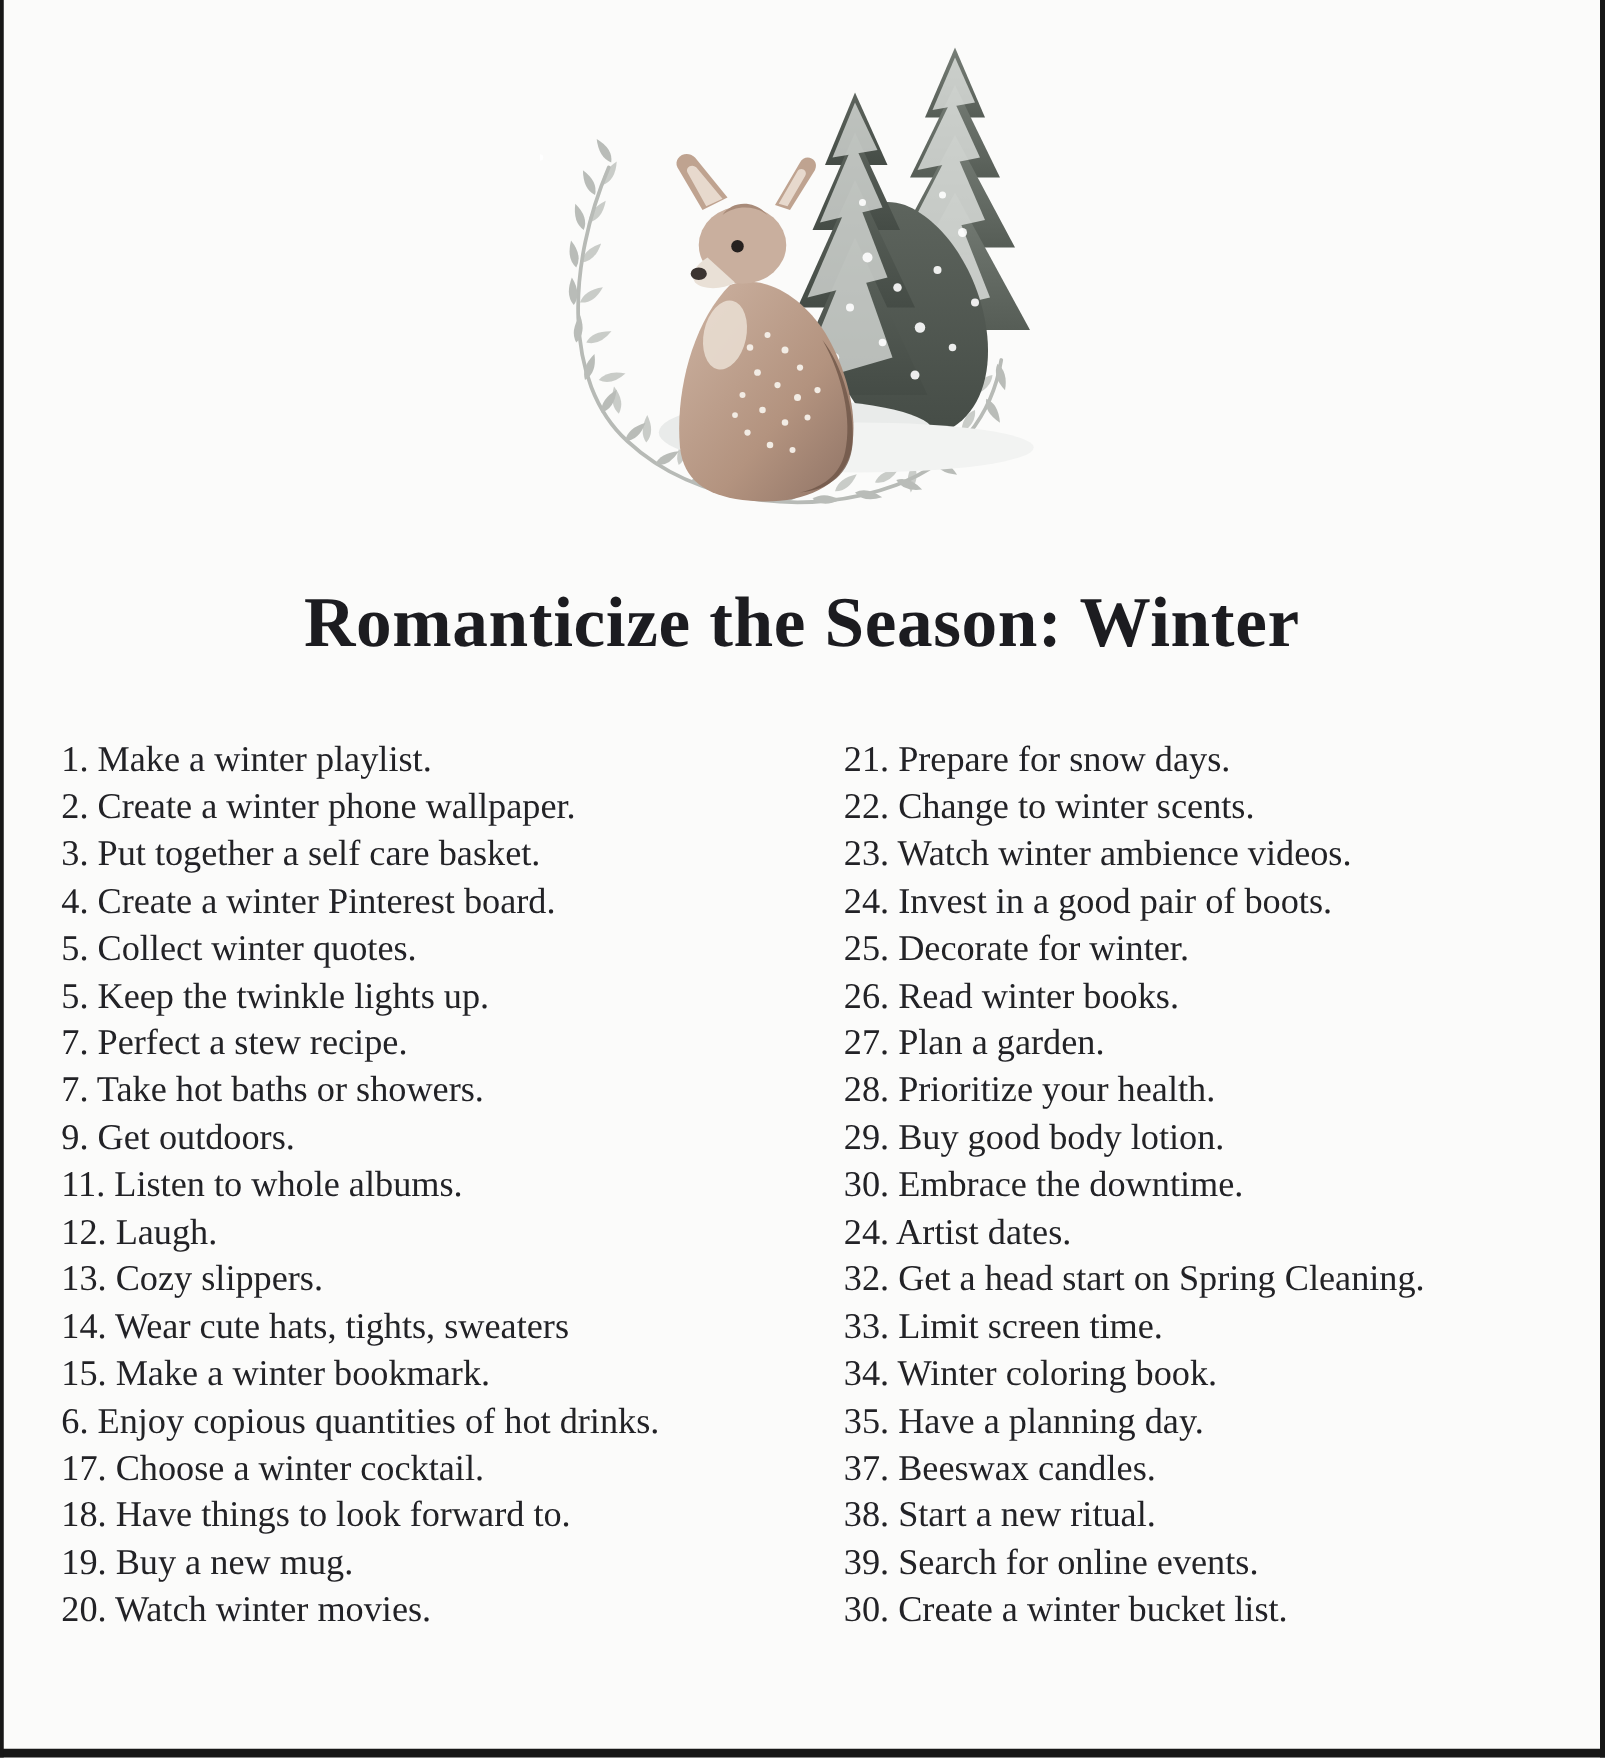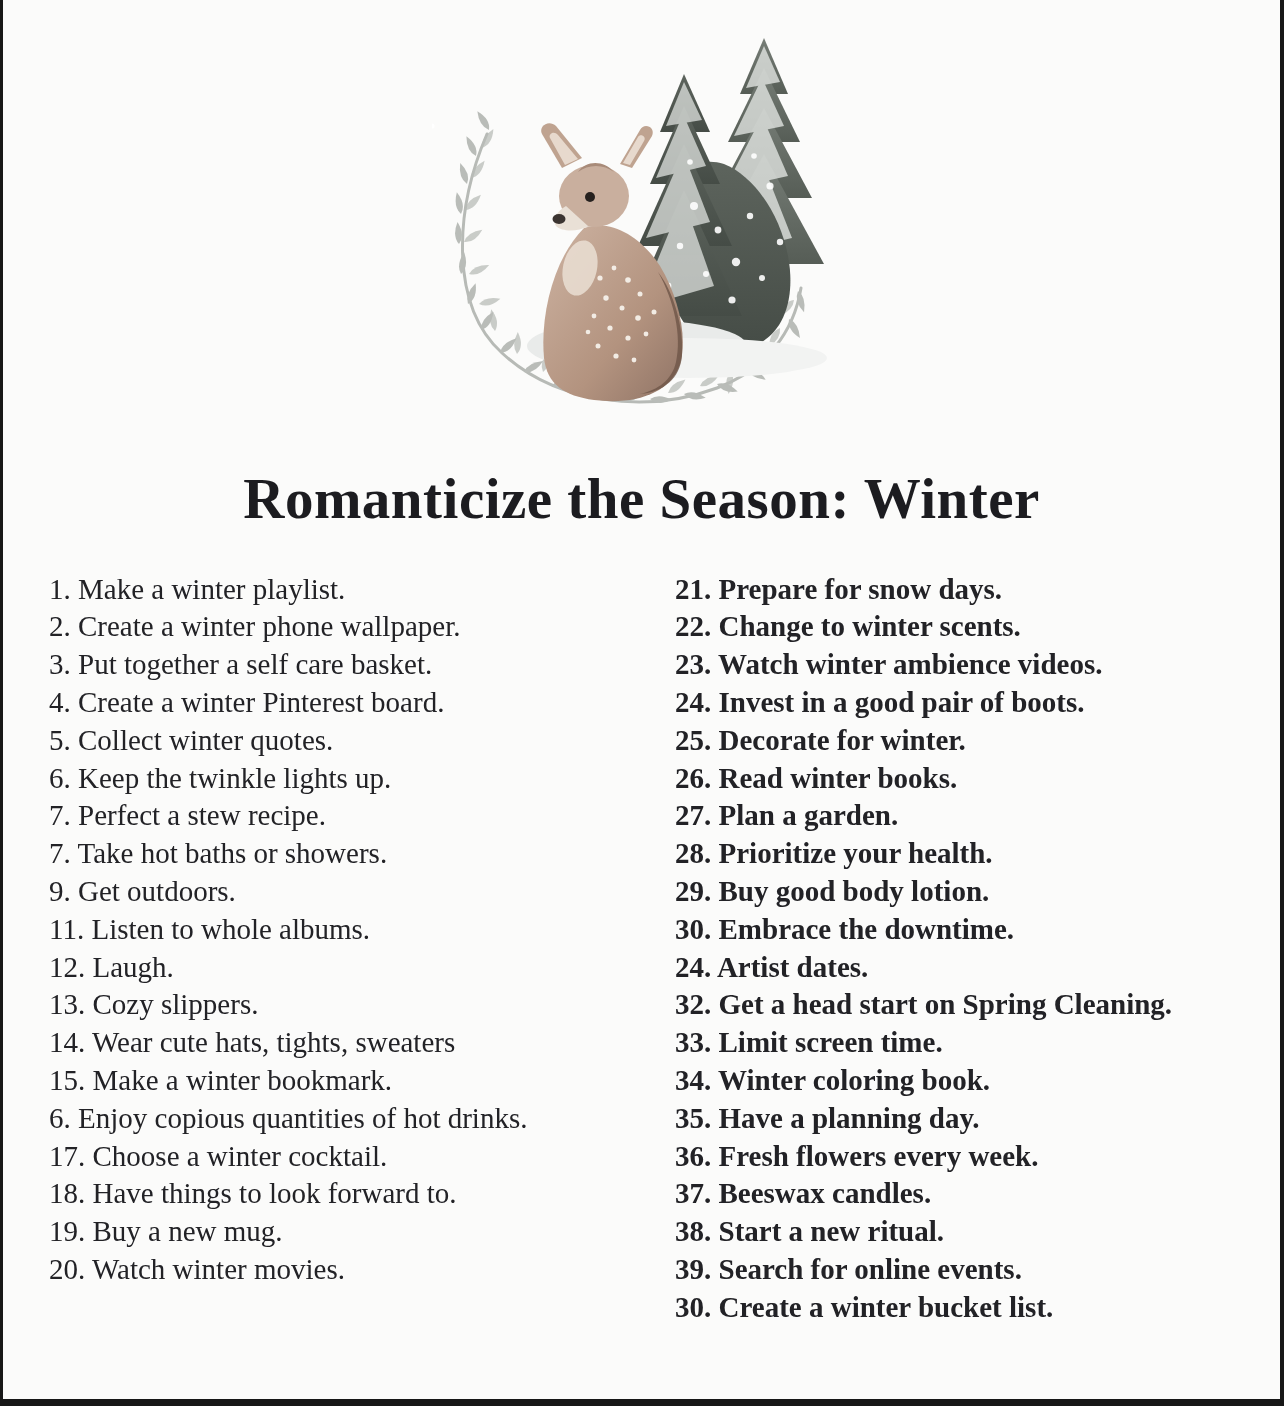--- a/index.html
+++ b/index.html
@@ -26,36 +26,37 @@
     margin: 36px 0 0 0;
     text-align: center;
     font-size: 57px;
     font-weight: 700;
     letter-spacing: 0.5px;
     line-height: 1.15;
     color: #1c1c20;
   }
   .columns {
     display: flex;
-    margin-top: 39px;
+    margin-top: 58px;
     padding: 0 30px 0 46px;
+    align-items: flex-end;
   }
   ol.col {
     list-style: none;
     margin: 0;
     padding: 0;
   }
   ol.col li {
     font-size: 29px;
     line-height: 37.8px;
     white-space: nowrap;
     color: #222226;
   }
   .col-left { width: 626px; flex-shrink: 0; }
-  .col-right { flex: 1; font-weight: bold; }
+  .col-right { flex: 1; }
 </style>
 </head>
 <body>
 
 <div class="page">
 
   <div class="art">
     <svg width="420" height="412" viewBox="0 0 420 412" xmlns="http://www.w3.org/2000/svg">
       <defs>
         <linearGradient id="fawnGrad" x1="0" y1="0" x2="1" y2="1">
@@ -216,21 +217,21 @@
 
   <h1 class="title">Romanticize the Season: Winter</h1>
 
   <div class="columns">
     <ol id="col-left" class="col col-left">
         <li>1. Make a winter playlist.</li>
         <li>2. Create a winter phone wallpaper.</li>
         <li>3. Put together a self care basket.</li>
         <li>4. Create a winter Pinterest board.</li>
         <li>5. Collect winter quotes.</li>
-        <li>6. Keep the twinkle lights up.</li>
+        <li>5. Keep the twinkle lights up.</li>
         <li>7. Perfect a stew recipe.</li>
         <li>7. Take hot baths or showers.</li>
         <li>9. Get outdoors.</li>
         <li>11. Listen to whole albums.</li>
         <li>12. Laugh.</li>
         <li>13. Cozy slippers.</li>
         <li>14. Wear cute hats, tights, sweaters</li>
         <li>15. Make a winter bookmark.</li>
         <li>6. Enjoy copious quantities of hot drinks.</li>
         <li>17. Choose a winter cocktail.</li>
@@ -247,21 +248,20 @@
         <li>26. Read winter books.</li>
         <li>27. Plan a garden.</li>
         <li>28. Prioritize your health.</li>
         <li>29. Buy good body lotion.</li>
         <li>30. Embrace the downtime.</li>
         <li>24. Artist dates.</li>
         <li>32. Get a head start on Spring Cleaning.</li>
         <li>33. Limit screen time.</li>
         <li>34. Winter coloring book.</li>
         <li>35. Have a planning day.</li>
-        <li>36. Fresh flowers every week.</li>
         <li>37. Beeswax candles.</li>
         <li>38. Start a new ritual.</li>
         <li>39. Search for online events.</li>
         <li>30. Create a winter bucket list.</li>
       </ol>
   </div>
 
 </div>
 
 </body></html>

